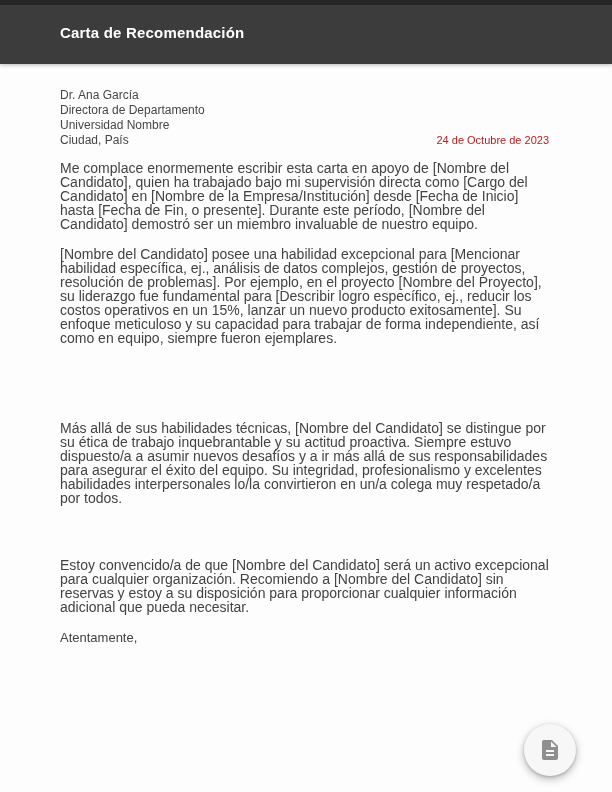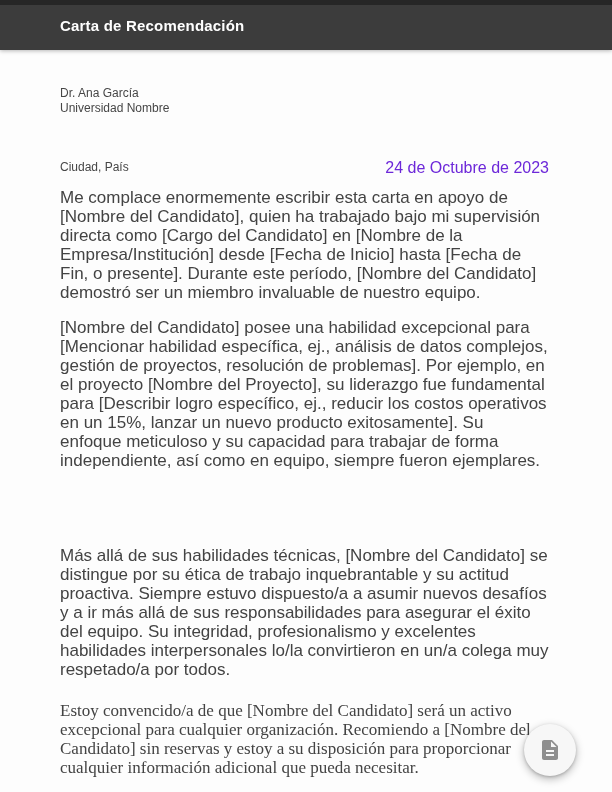--- a/index.html
+++ b/index.html
@@ -9,21 +9,21 @@
     background: #fdfdfd;
     color: #424242;
     position: relative;
     overflow: hidden;
   }
 
   
   .app-header {
     position: relative;
     width: 100%;
-    height: 50px;
+    height: 64px;
     background: #3c3c3c;
     display: flex;
     align-items: center;
     padding: 0 60px;
     box-shadow: 0 1px 4px rgba(0,0,0,0.28);
   }
   .app-header::before {
     content: "";
     position: absolute;
     top: 0; left: 0; right: 0;
@@ -31,34 +31,34 @@
     background: #262626;
   }
   .app-title {
     color: #ffffff;
     font-size: 15px;
     font-weight: bold;
     letter-spacing: 0.2px;
   }
 
   
-  .letter { padding: 36px 63px 0 60px; }
+  .letter { padding: 24px 63px 0 60px; }
 
   .sender-block { font-size: 12px; line-height: 15px; color: #464646; }
-  .sender-row { display: flex; justify-content: space-between; align-items: flex-end; margin-top: 44px; }
-  .letter-date { font-size: 16px; line-height: 15px; color: #6d28d9; }
+  .sender-row { display: flex; justify-content: space-between; align-items: flex-end; }
+  .letter-date { font-size: 11px; line-height: 15px; color: #b91c1c; }
 
   .recipient   { margin-top: 23px; font-size: 13px; line-height: 18px; }
   .salutation  { margin-top: 22px; font-size: 13px; line-height: 18px; }
 
-  .para { font-size: 17px; line-height: 19px; color: #434343; }
+  .para { font-size: 14px; line-height: 14px; color: #434343; }
   .para-1 { margin-top: 13px; }
   .para-2 { margin-top: 16px; }
   .para-3 { margin-top: 76px; }
-  .para-4 { margin-top: 22px; font-family: Liberation Serif, serif; }
+  .para-4 { margin-top: 53px; }
 
   .closing { margin-top: 15px; font-size: 13px; line-height: 18px; }
 
   
   .fab {
     position: absolute;
     right: 36px;
     bottom: 16px;
     width: 52px;
     height: 52px;
@@ -77,34 +77,36 @@
 <body>
 
 <header class="app-header">
   <span class="app-title">Carta de Recomendación</span>
 </header>
 
 <main class="letter">
 
   <div class="sender-block">
     <div>Dr. Ana García</div>
+    <div>Directora de Departamento</div>
     <div>Universidad Nombre</div>
     <div class="sender-row">
       <span>Ciudad, País</span>
       <span class="letter-date">24 de Octubre de 2023</span>
     </div>
   </div>
 
 
 
   <p class="para para-1">Me complace enormemente escribir esta carta en apoyo de [Nombre del Candidato], quien ha trabajado bajo mi supervisión directa como [Cargo del Candidato] en [Nombre de la Empresa/Institución] desde [Fecha de Inicio] hasta [Fecha de Fin, o presente]. Durante este período, [Nombre del Candidato] demostró ser un miembro invaluable de nuestro equipo.</p>
   <p class="para para-2">[Nombre del Candidato] posee una habilidad excepcional para [Mencionar habilidad específica, ej., análisis de datos complejos, gestión de proyectos, resolución de problemas]. Por ejemplo, en el proyecto [Nombre del Proyecto], su liderazgo fue fundamental para [Describir logro específico, ej., reducir los costos operativos en un 15%, lanzar un nuevo producto exitosamente]. Su enfoque meticuloso y su capacidad para trabajar de forma independiente, así como en equipo, siempre fueron ejemplares.</p>
   <p class="para para-3">Más allá de sus habilidades técnicas, [Nombre del Candidato] se distingue por su ética de trabajo inquebrantable y su actitud proactiva. Siempre estuvo dispuesto/a a asumir nuevos desafíos y a ir más allá de sus responsabilidades para asegurar el éxito del equipo. Su integridad, profesionalismo y excelentes habilidades interpersonales lo/la convirtieron en un/a colega muy respetado/a por todos.</p>
   <p class="para para-4">Estoy convencido/a de que [Nombre del Candidato] será un activo excepcional para cualquier organización. Recomiendo a [Nombre del Candidato] sin reservas y estoy a su disposición para proporcionar cualquier información adicional que pueda necesitar.</p>
 
+  <p class="closing">Atentamente,</p>
 
 </main>
 
 <button class="fab">
   <span>
     <svg width="24" height="24" viewBox="0 0 24 24" fill="#8f8f8f" xmlns="http://www.w3.org/2000/svg">
       <path d="M14 2H6c-1.1 0-2 .9-2 2v16c0 1.1.9 2 2 2h12c1.1 0 2-.9 2-2V8l-6-6zm2 16H8v-2h8v2zm0-4H8v-2h8v2zm-3-5V3.5L18.5 9H13z"></path>
     </svg>
   </span>
 </button>

